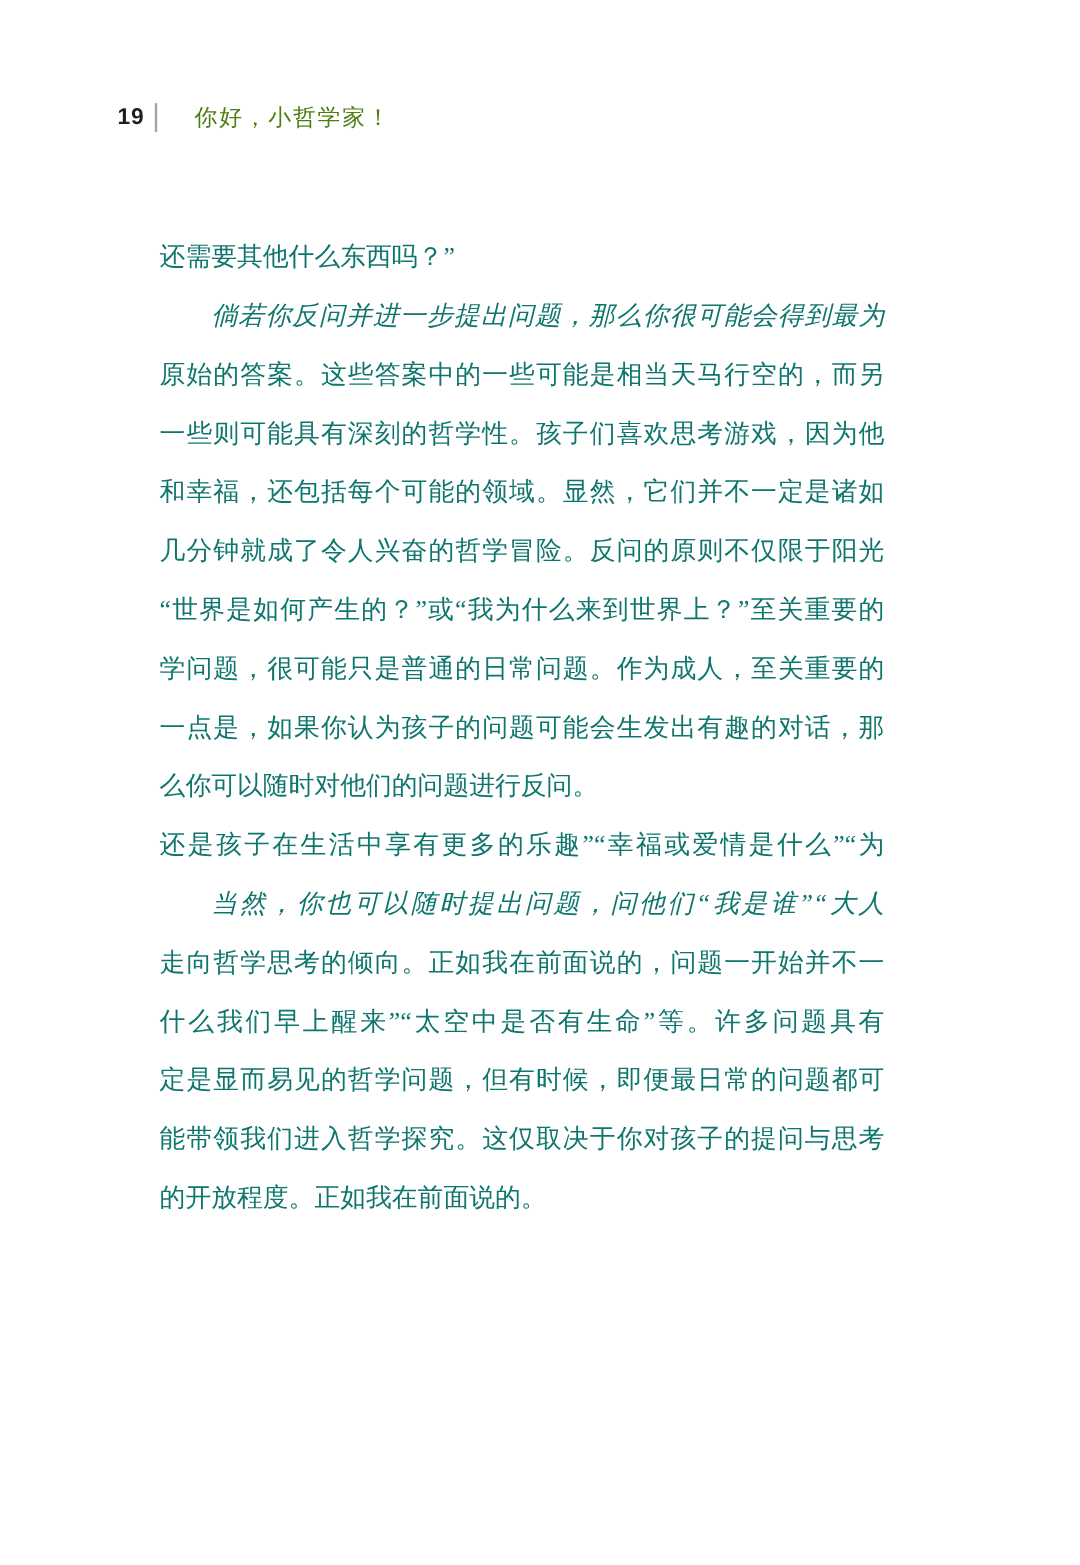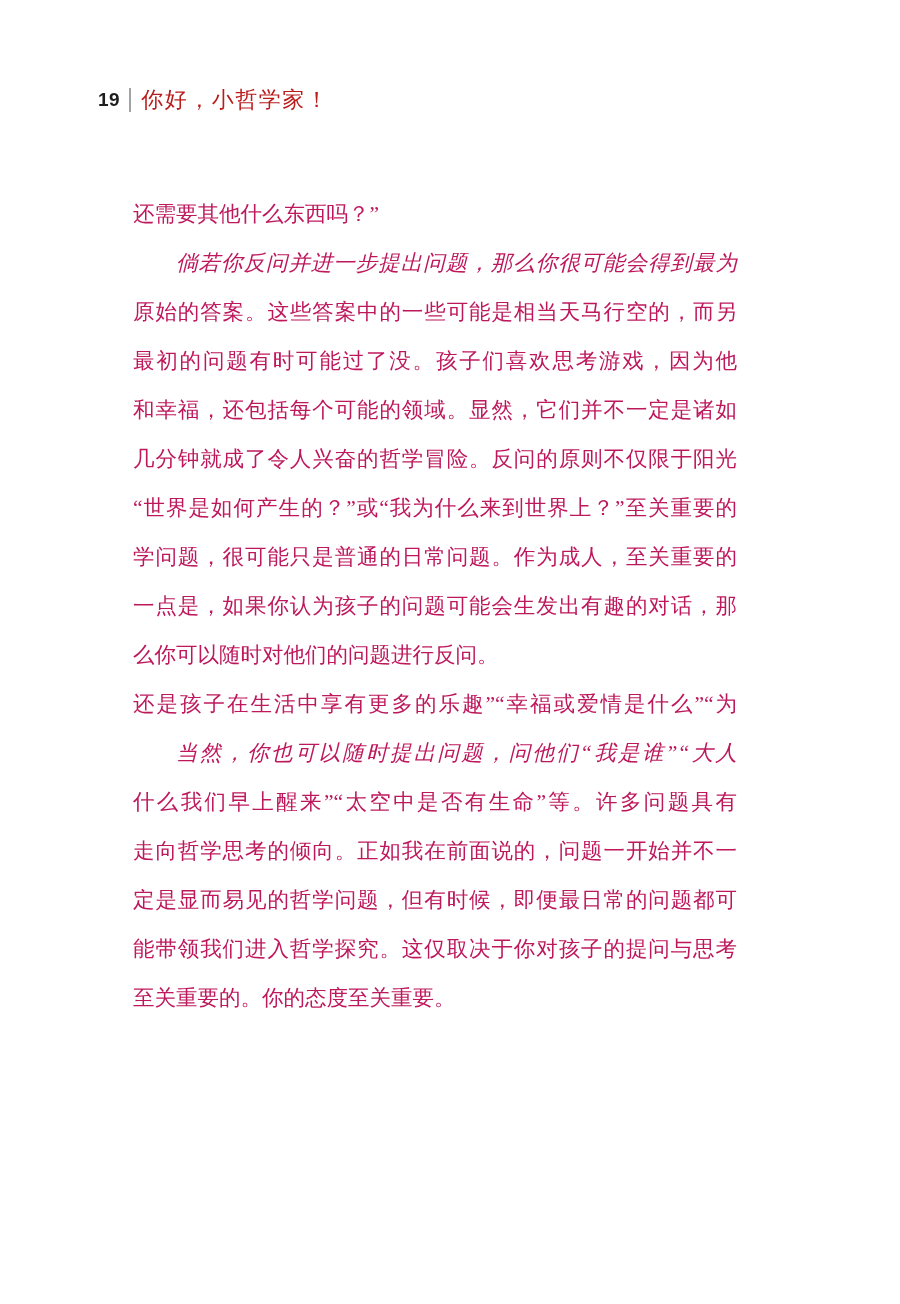--- a/index.html
+++ b/index.html
@@ -30,32 +30,33 @@
     letter-spacing: 0.5px;
     color: #1e1e1e;
   }
   .header-divider {
     width: 2px;
     height: 24px;
     background: #a3a3a3;
     margin: 0 10px 0 9px;
   }
   .running-title {
-    font-size: 22px;
+    font-size: 19px;
     letter-spacing: 1.5px;
-    color: #b91c1c;
+    color: #4d7c0f;
+    margin-left: 21px;
   }
   .text-block {
     position: absolute;
     left: 133px;
     top: 190px;
     width: 604px;
     font-size: 21.5px;
     line-height: 49px;
-    color: #be185d;
+    color: #0f766e;
   }
   .line {
     height: 49px;
     white-space: nowrap;
   }
   .line.justify {
     text-align: justify;
     text-align-last: justify;
   }
   .line.indent {
@@ -71,29 +72,29 @@
   <div class="running-header">
     <span class="page-number">19</span>
     <span class="header-divider"></span>
     <span class="running-title">你好，小哲学家！</span>
   </div>
 
   <div class="text-block">
       <div class="line">还需要其他什么东西吗？”</div>
       <div class="line justify indent">倘若你反问并进一步提出问题，那么你很可能会得到最为</div>
       <div class="line justify">原始的答案。这些答案中的一些可能是相当天马行空的，而另</div>
-      <div class="line justify">最初的问题有时可能过了没。孩子们喜欢思考游戏，因为他</div>
+      <div class="line justify">一些则可能具有深刻的哲学性。孩子们喜欢思考游戏，因为他</div>
       <div class="line justify">和幸福，还包括每个可能的领域。显然，它们并不一定是诸如</div>
       <div class="line justify">几分钟就成了令人兴奋的哲学冒险。反问的原则不仅限于阳光</div>
       <div class="line justify">“世界是如何产生的？”或“我为什么来到世界上？”至关重要的</div>
       <div class="line justify">学问题，很可能只是普通的日常问题。作为成人，至关重要的</div>
       <div class="line justify">一点是，如果你认为孩子的问题可能会生发出有趣的对话，那</div>
       <div class="line">么你可以随时对他们的问题进行反问。</div>
       <div class="line justify">还是孩子在生活中享有更多的乐趣”“幸福或爱情是什么”“为</div>
       <div class="line justify indent">当然，你也可以随时提出问题，问他们“我是谁”“大人</div>
+      <div class="line justify">走向哲学思考的倾向。正如我在前面说的，问题一开始并不一</div>
       <div class="line justify">什么我们早上醒来”“太空中是否有生命”等。许多问题具有</div>
-      <div class="line justify">走向哲学思考的倾向。正如我在前面说的，问题一开始并不一</div>
       <div class="line justify">定是显而易见的哲学问题，但有时候，即便最日常的问题都可</div>
       <div class="line justify">能带领我们进入哲学探究。这仅取决于你对孩子的提问与思考</div>
-      <div class="line">至关重要的。你的态度至关重要。</div>
+      <div class="line">的开放程度。正如我在前面说的。</div>
     </div>
 
 </div>
 
 </body></html>

